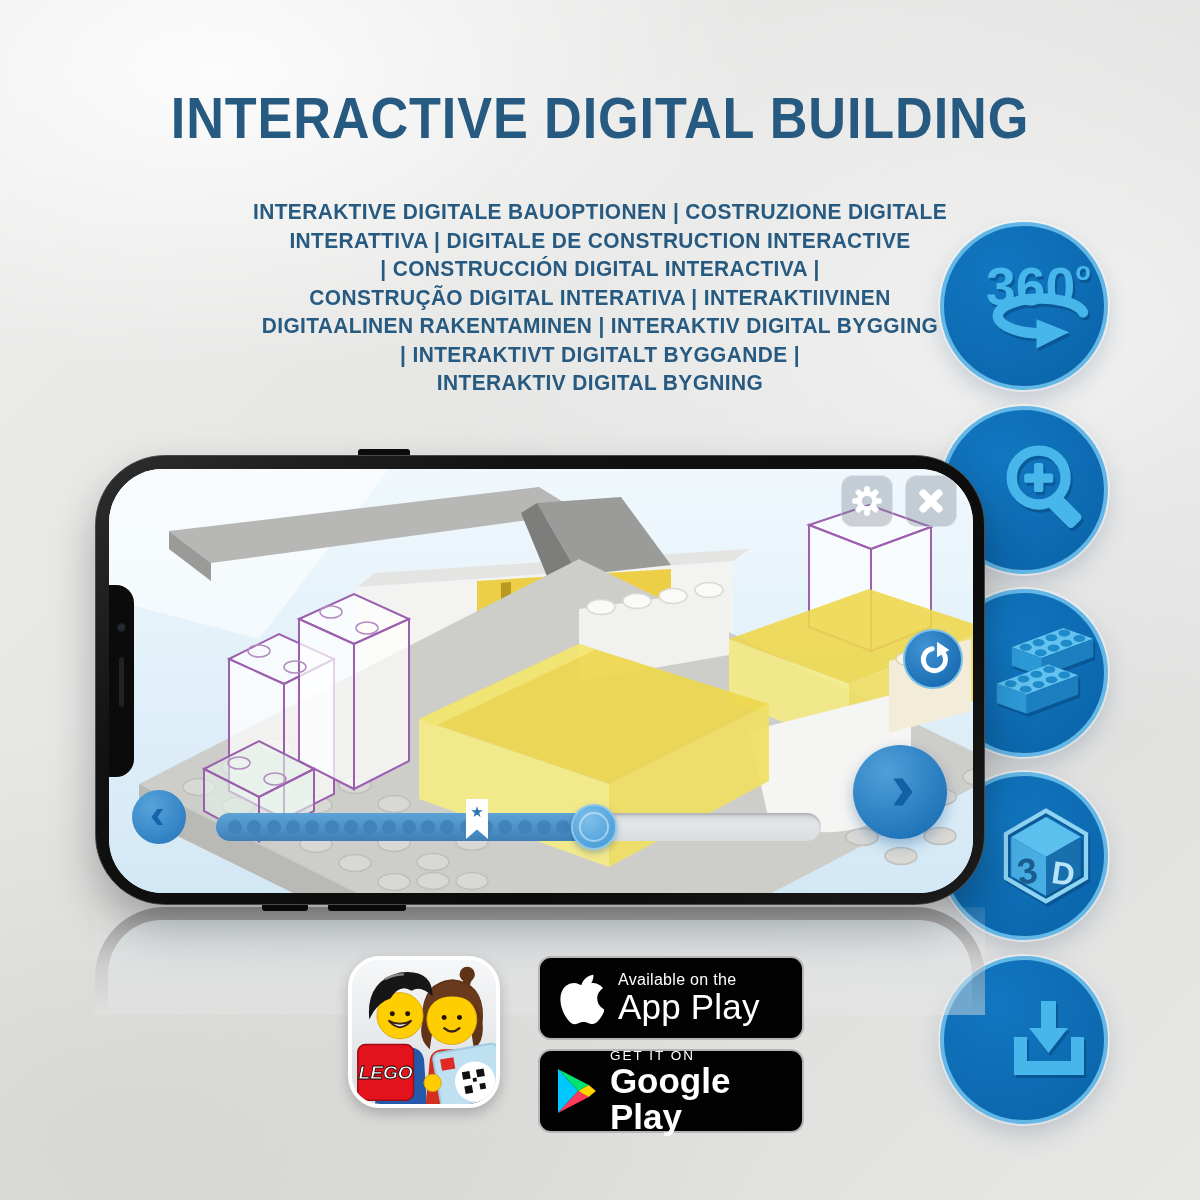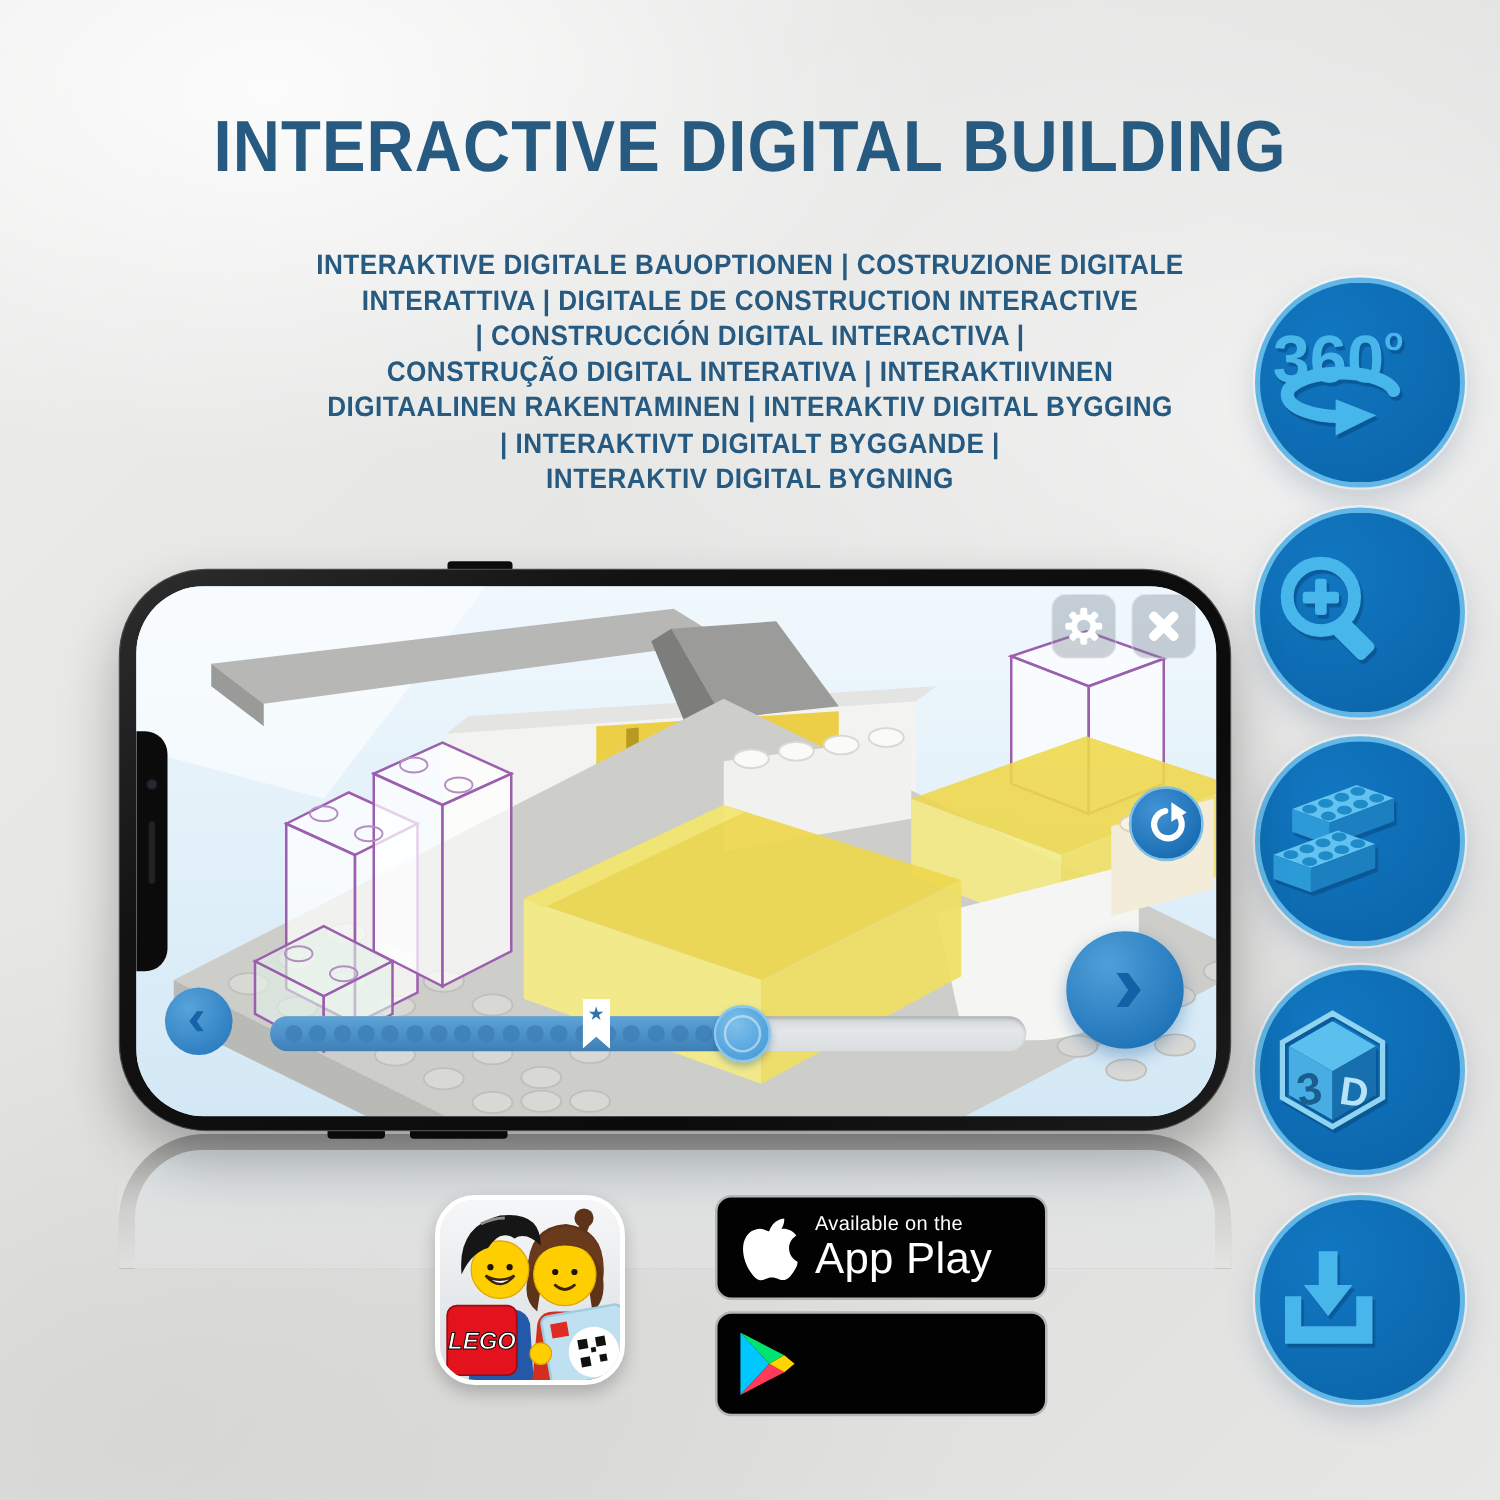--- a/index.html
+++ b/index.html
@@ -24,25 +24,25 @@
   }
   .subtitle {
     left:0; width:1200px; top:198px; text-align:center;
     transform:scaleX(.93); transform-origin:center;
     color:#275a80; font-weight:bold; font-size:22.5px; line-height:28.5px;
     letter-spacing:.4px;
   }
 
   
   .feat {
-    left:1004px; width:168px; height:168px; border-radius:50%;
+    left:940px; width:168px; height:168px; border-radius:50%;
     background:radial-gradient(circle at 34% 28%, #137ec0 0%, #1177c1 0%, #0c68ae 75%, #0a5f9f 100%);
     border:4px solid #63b7e6;
     box-shadow:0 0 0 2px rgba(255,255,255,.45), 0 10px 22px rgba(70,100,130,.25);
-    display:flex; align-items:center; justify-content:flex-start;text-decoration:underline;
+    display:flex; align-items:center; justify-content:flex-end;text-decoration:underline;
   }
   .feat svg { filter:drop-shadow(2.5px 3.5px 0 rgba(8,70,124,.55)); }
 
   
   .phone {
     left:95px; top:455px; width:890px; height:450px;
     background:linear-gradient(145deg,#2e2e2e 0%,#121212 28%,#0b0b0b 70%,#1c1c1c 100%);
     border-radius:70px; border:1px solid #4a4a4a;
     box-shadow:0 22px 45px rgba(0,0,0,.28);
   }
@@ -115,21 +115,20 @@
 
   
   .app-icon { left:348px; top:956px; width:152px; height:152px; border-radius:32px;
     border:4px solid #fff; overflow:hidden;
     box-shadow:0 6px 14px rgba(0,0,0,.22); background:#e8ecee; }
   .store-badge {
     left:538px; width:266px; height:84px; background:#020202;
     border:2px solid #b5b5b5; border-radius:13px;
     display:flex; align-items:center; padding:0 18px; gap:14px;
     color:#fff;
-    margin-left:34px;
   }
   .badge-appstore { top:956px; }
   .badge-gplay   { top:1049px; }
   .badge-text .l1 { font-size:16px; letter-spacing:.3px; }
   .badge-gplay .badge-text .l1 { font-size:13.5px; letter-spacing:2px; }
   .badge-text .l2 { font-size:35px; line-height:36px; letter-spacing:.2px; font-weight:normal; }
   .badge-gplay .badge-text .l2 { font-weight:bold; letter-spacing:0; }
 </style>
 </head>
 <body>
@@ -486,13 +485,17 @@
   </div>
 </div>
 
 <div class="abs store-badge badge-gplay">
   <svg width="44" height="50" viewBox="0 0 90 104">
     <polygon points="0,0 0,104 48,52" fill="#00c8ff"></polygon>
     <polygon points="0,0 73,38 48,52" fill="#00e36f"></polygon>
     <polygon points="0,104 73,66 48,52" fill="#ff3a5b"></polygon>
     <polygon points="48,52 73,38 90,52 73,66" fill="#ffd400"></polygon>
   </svg>
+  <div class="badge-text">
+    <div class="l1">GET IT ON</div>
+    <div class="l2">Google Play</div>
+  </div>
 </div>
 
 </body></html>

